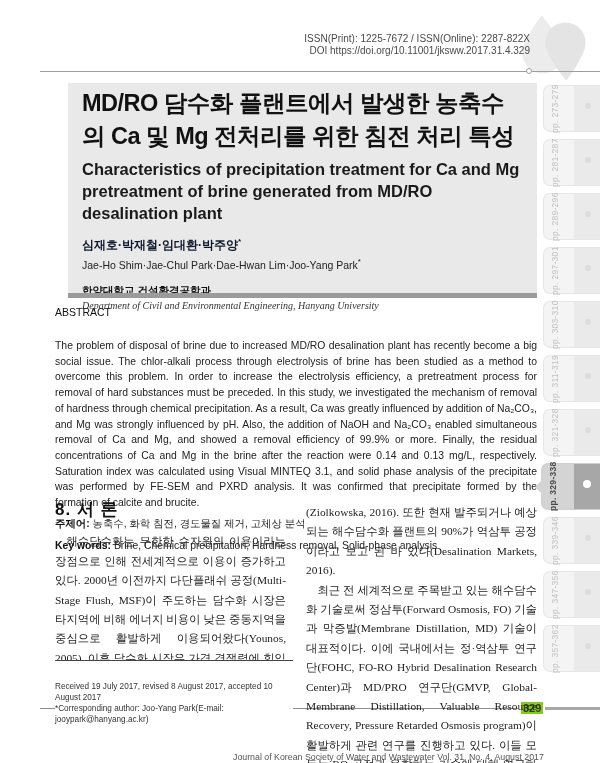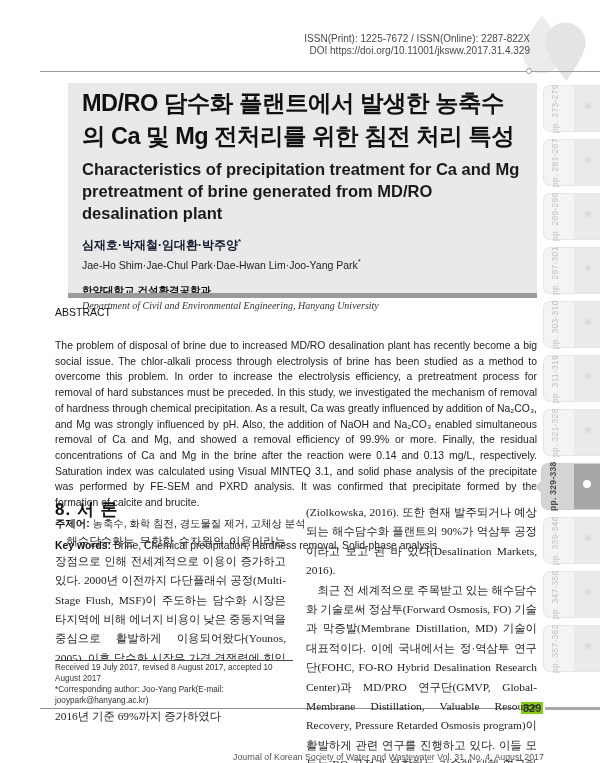--- a/index.html
+++ b/index.html
@@ -36,21 +36,21 @@
   .kw-row b { color:#111; }
 
   
   .col { position:absolute; width:231px; font-family:"Liberation Serif", serif; font-size:11.4px; line-height:19.4px; text-align:justify; color:#1c1c1c; z-index:1; }
   .col-left { left:55px; top:500px; }
   .col-right { left:306px; top:503px; }
   .section-heading { font-family:"Liberation Sans", sans-serif; font-size:17px; font-weight:bold; color:#111; margin-bottom:13px; letter-spacing:1px; }
   .col p.indent { text-indent:1em; }
 
   
-  .footnote { position:absolute; left:55px; top:660px; width:238px; border-top:1px solid #444; padding-top:1px; font-size:8.2px; line-height:11px; color:#333; z-index:2; background:#fff; }
+  .footnote { position:absolute; left:55px; top:660px; width:238px; border-top:1px solid #444; padding-top:20px; font-size:8.2px; line-height:11px; color:#333; z-index:2; background:#fff; }
 
   
   .footer-rule { position:absolute; top:708px; left:40px; width:478px; height:1px; background:#8f8f8f; }
   .page-number { position:absolute; top:702px; left:521px; font-size:11px; font-weight:bold; color:#333; background:#84cc16; padding:0 2px; }
   .footer-bar { position:absolute; top:707px; left:545px; width:55px; height:3px; background:#a8a8a8; }
   .journal-line { position:absolute; top:752px; left:233px; font-size:8.8px; color:#555; }
 
   
   .sidebar { position:absolute; top:0; right:0; width:60px; height:763px; z-index:3; }
   .tab { position:absolute; right:0; width:57px; height:47px; background:#f4f4f4; border:1px solid #e6e6e6; border-right:none; border-radius:7px 0 0 7px; overflow:visible; cursor:pointer; }

